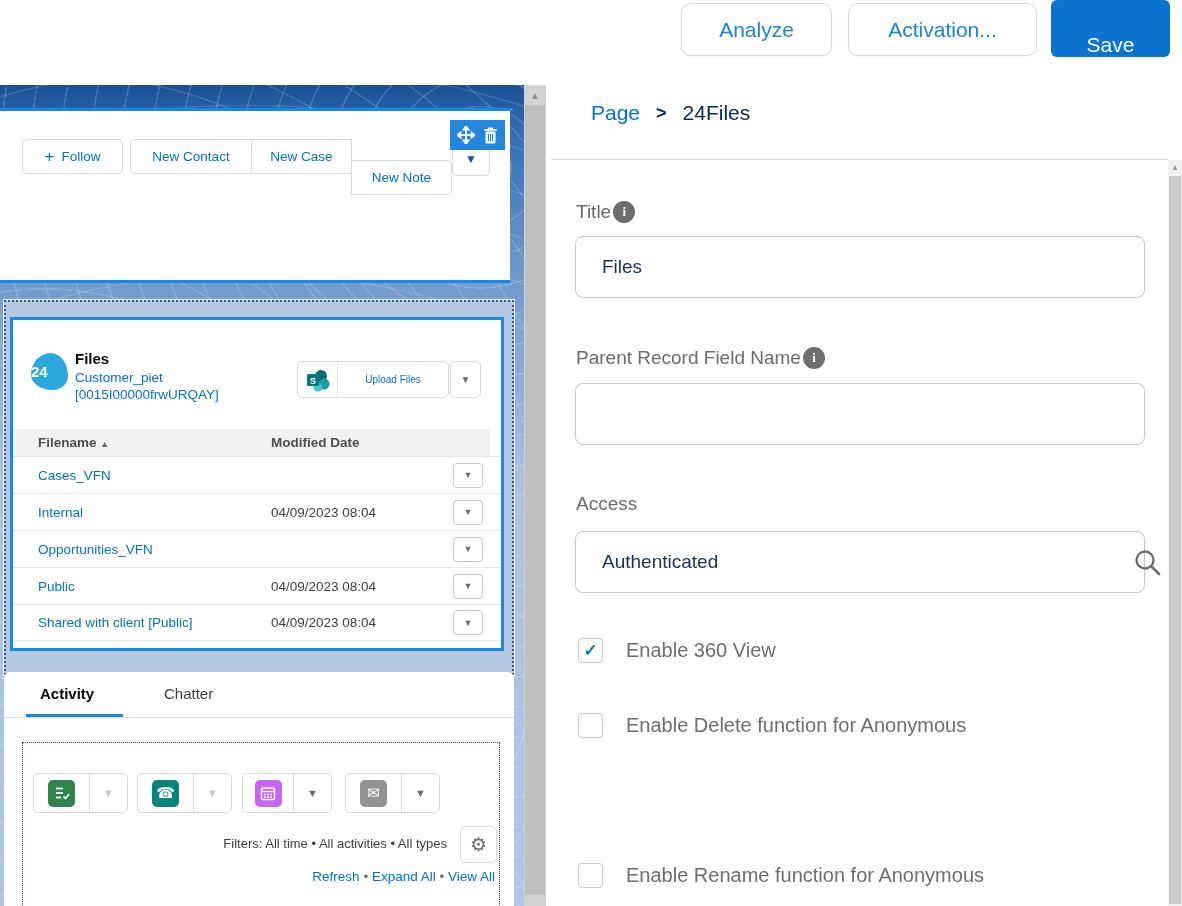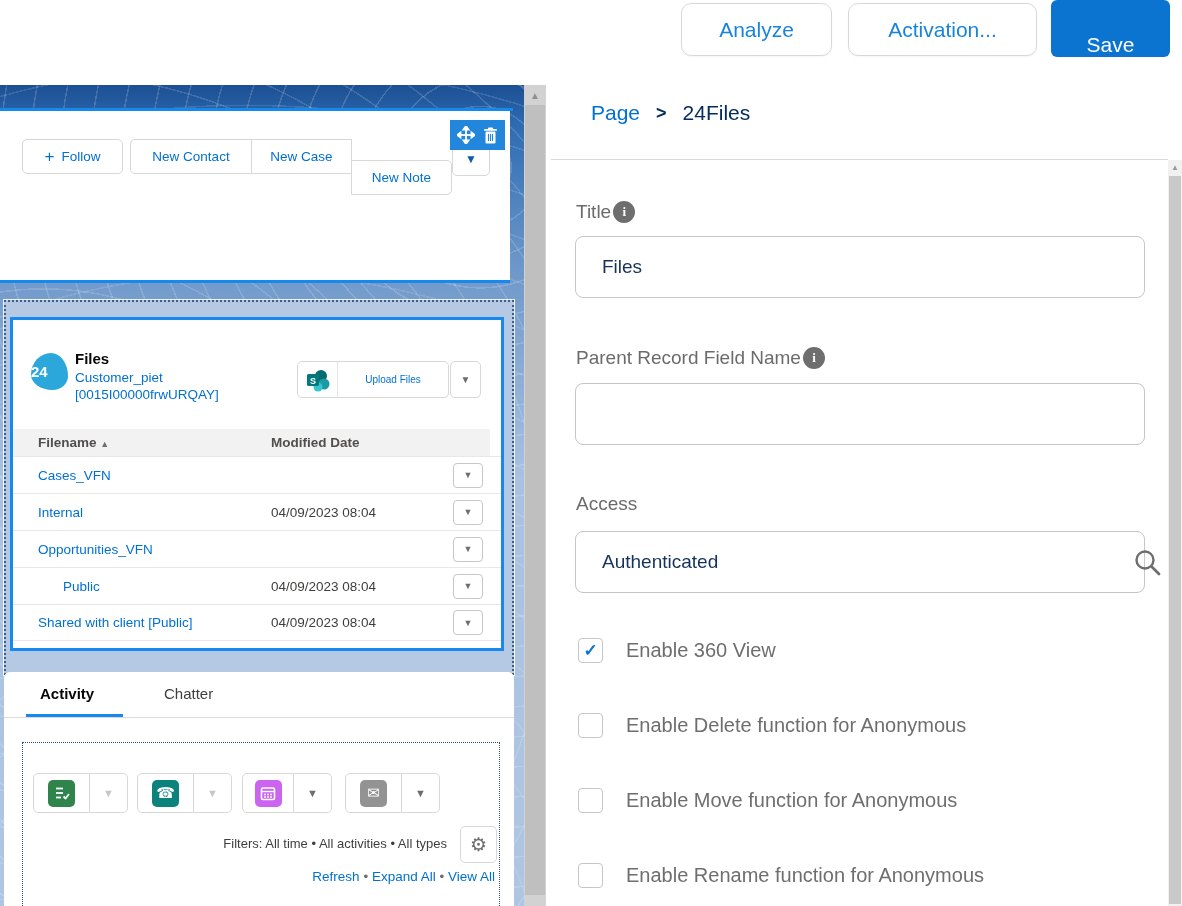--- a/index.html
+++ b/index.html
@@ -210,21 +210,21 @@
           <span>▼</span>
         </span>
     </div>
     <div class="tbl-row" style="top:210px;">
       <span class="row-link" style="margin-left:25px;">Opportunities_VFN</span>
       <span class="abs" style="left:258px; color:#3e3e3c;"></span>
       <span class="row-menu">
           <span>▼</span>
         </span>
     </div>
-    <div class="tbl-row" style="top:247px;padding-left:25px;">
+    <div class="tbl-row" style="top:247px;">
       <span class="row-link" style="margin-left:25px;">Public</span>
       <span class="abs" style="left:258px; color:#3e3e3c;">04/09/2023 08:04</span>
       <span class="row-menu">
           <span>▼</span>
         </span>
     </div>
     <div class="tbl-row" style="top:284px; border-bottom:1px solid #e8e8e8;">
       <span class="row-link" style="margin-left:25px;">Shared with client [Public]</span>
       <span class="abs" style="left:258px; color:#3e3e3c;">04/09/2023 08:04</span>
       <span class="row-menu">
@@ -347,24 +347,20 @@
   <div class="cb-row" style="top:553px;">
     <span class="cb-box">
       <span>✓</span>
     </span>
     <span class="cb-label">Enable 360 View</span>
   </div>
   <div class="cb-row" style="top:628px;">
     <span class="cb-box"></span>
     <span class="cb-label">Enable Delete function for Anonymous</span>
   </div>
-  <div class="cb-row" style="top:703px;">
-    <span class="cb-box"></span>
-    <span class="cb-label">Enable Move function for Anonymous</span>
-  </div>
   <div class="cb-row" style="top:778px;">
     <span class="cb-box"></span>
     <span class="cb-label">Enable Rename function for Anonymous</span>
   </div>
 
   <div class="abs p-scroll">
     <div class="arrow">▲</div>
     <div class="thumb"></div>
   </div>
 </div>

